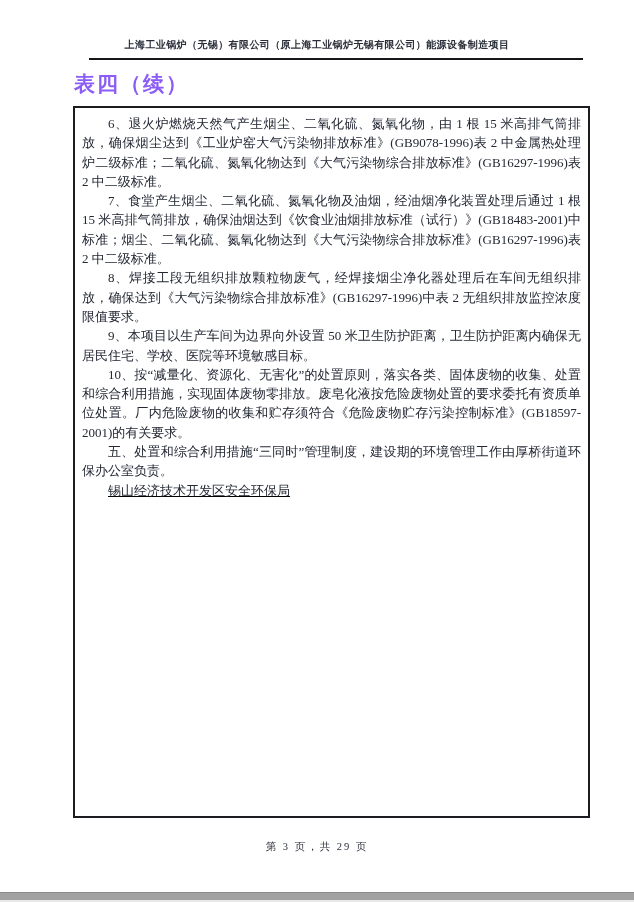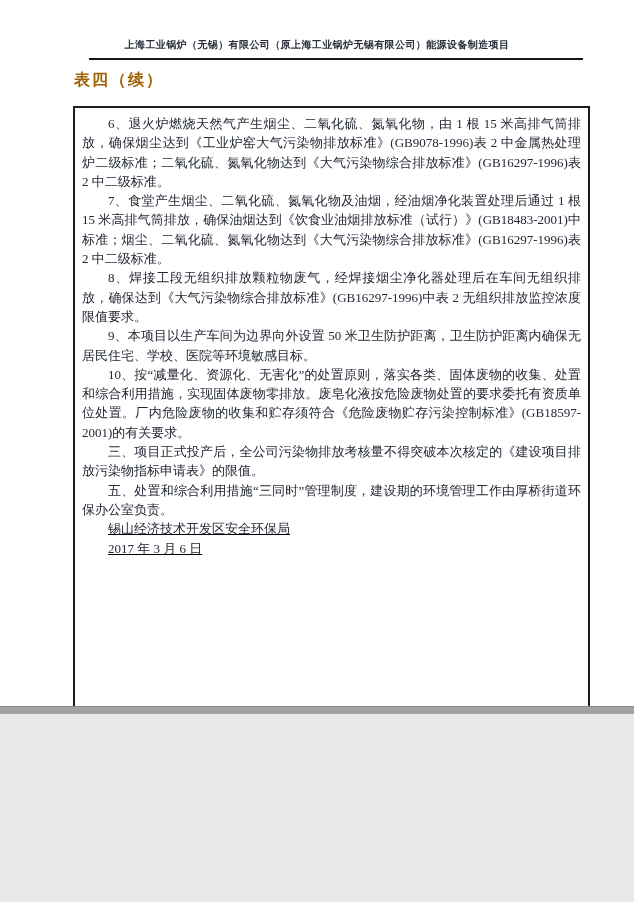--- a/index.html
+++ b/index.html
@@ -4,21 +4,21 @@
 <style>
   html, body {
     margin: 0;
     padding: 0;
     background: #e8e8e8;
     font-family: "Liberation Serif", "DejaVu Serif", serif;
   }
   .screen {
     position: relative;
     width: 634px;
-    height: 714px;
+    height: 900px;
     background: #ffffff;
     overflow: hidden;
     margin: 0 auto;
   }
   .header-title {
     position: absolute;
     top: 38px;
     left: 0;
     right: 0;
     text-align: center;
@@ -32,24 +32,24 @@
     left: 89px;
     top: 58px;
     width: 494px;
     height: 2px;
     background: #15151a;
   }
   .section-title {
     position: absolute;
     left: 74px;
     top: 70px;
-    font-size: 16px;
+    font-size: 21px;
     font-weight: 700;
     letter-spacing: 2px;
-    color: #a16207;
+    color: #8b5cf6;
   }
   .content-box {
     position: absolute;
     left: 73px;
     top: 106px;
     width: 517px;
     height: 712px;
     box-sizing: border-box;
     border: 2px solid #1b1b20;
     padding: 6px 7px 0 7px;
@@ -104,26 +104,24 @@
   <div class="header-rule"></div>
 
   <div class="section-title">表四（续）</div>
 
   <div class="content-box">
     <p>6、退火炉燃烧天然气产生烟尘、二氧化硫、氮氧化物，由 1 根 15 米高排气筒排放，确保烟尘达到《工业炉窑大气污染物排放标准》(GB9078-1996)表 2 中金属热处理炉二级标准；二氧化硫、氮氧化物达到《大气污染物综合排放标准》(GB16297-1996)表 2 中二级标准。</p>
     <p>7、食堂产生烟尘、二氧化硫、氮氧化物及油烟，经油烟净化装置处理后通过 1 根 15 米高排气筒排放，确保油烟达到《饮食业油烟排放标准（试行）》(GB18483-2001)中标准；烟尘、二氧化硫、氮氧化物达到《大气污染物综合排放标准》(GB16297-1996)表 2 中二级标准。</p>
     <p>8、焊接工段无组织排放颗粒物废气，经焊接烟尘净化器处理后在车间无组织排放，确保达到《大气污染物综合排放标准》(GB16297-1996)中表 2 无组织排放监控浓度限值要求。</p>
     <p>9、本项目以生产车间为边界向外设置 50 米卫生防护距离，卫生防护距离内确保无居民住宅、学校、医院等环境敏感目标。</p>
     <p>10、按“减量化、资源化、无害化”的处置原则，落实各类、固体废物的收集、处置和综合利用措施，实现固体废物零排放。废皂化液按危险废物处置的要求委托有资质单位处置。厂内危险废物的收集和贮存须符合《危险废物贮存污染控制标准》(GB18597-2001)的有关要求。</p>
-    <p>三、项目正式投产后，全公司污染物排放考核量不得突破本次核定的《建设项目排放污染物指标申请表》的限值。</p>
     <p>五、处置和综合利用措施“三同时”管理制度，建设期的环境管理工作由厚桥街道环保办公室负责。</p>
 
     <div class="signature-block">
       <p class="signature-line">锡山经济技术开发区安全环保局</p>
-      <p class="date-line">2017 年 3 月 6 日</p>
     </div>
   </div>
 
   <div class="footer-pageinfo">第 3 页，共 29 页</div>
 
   <div class="scan-edge-bottom"></div>
 
 </div>
 
 </body></html>

